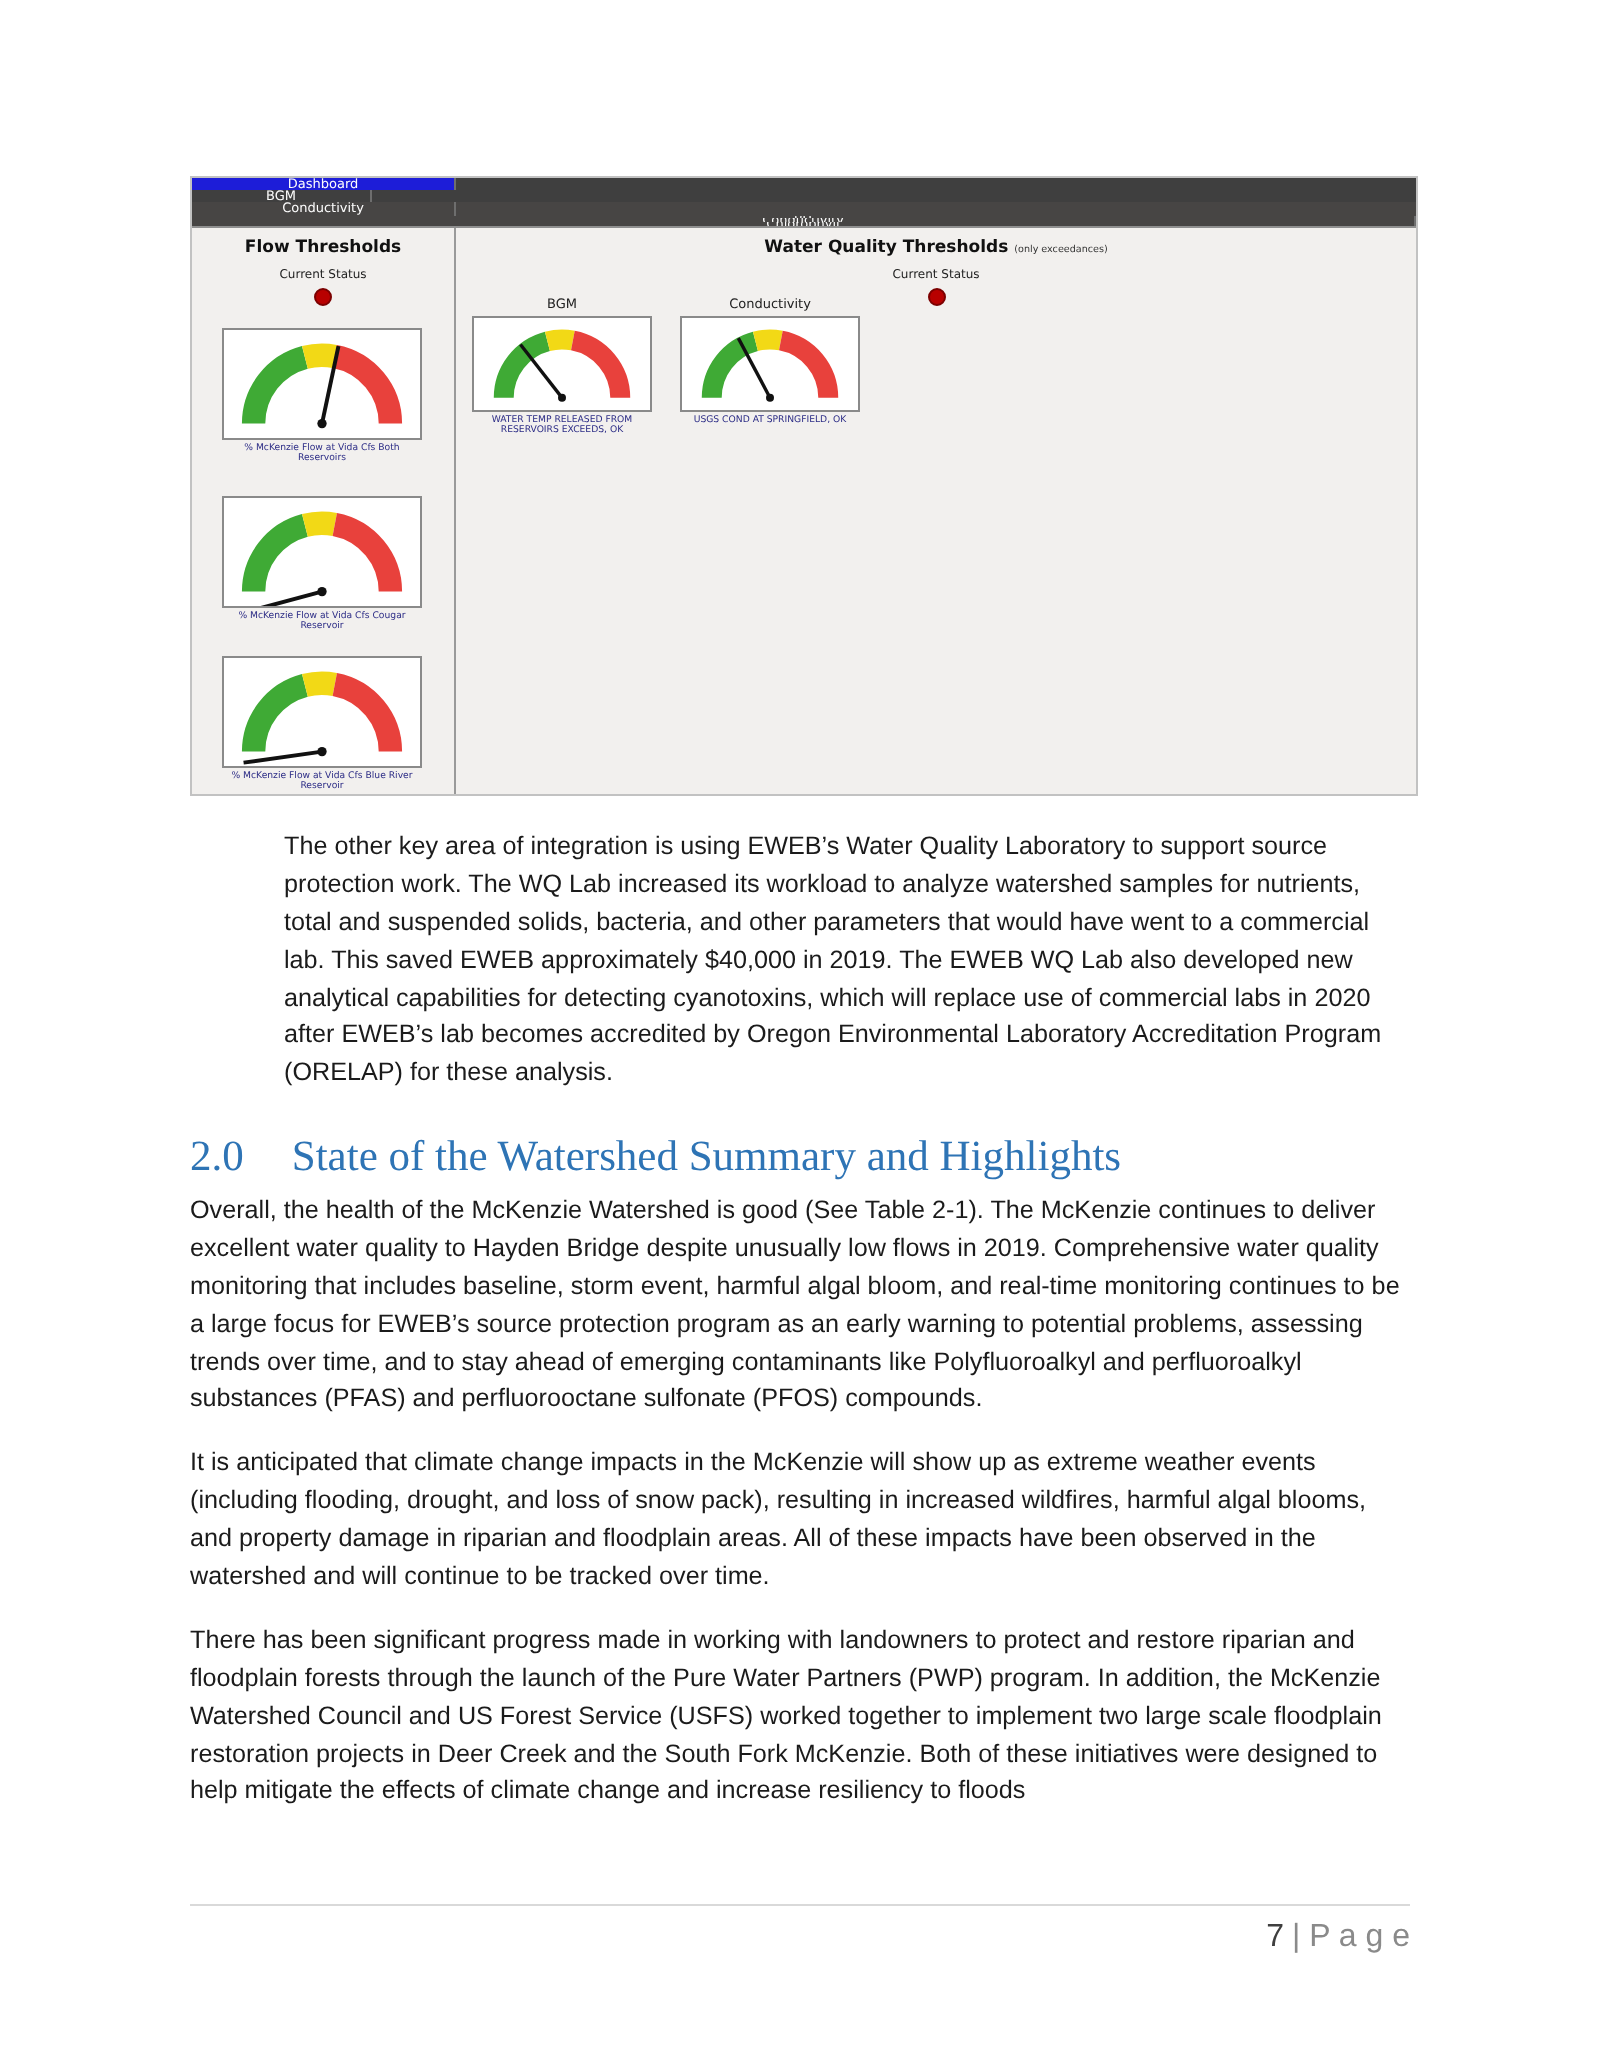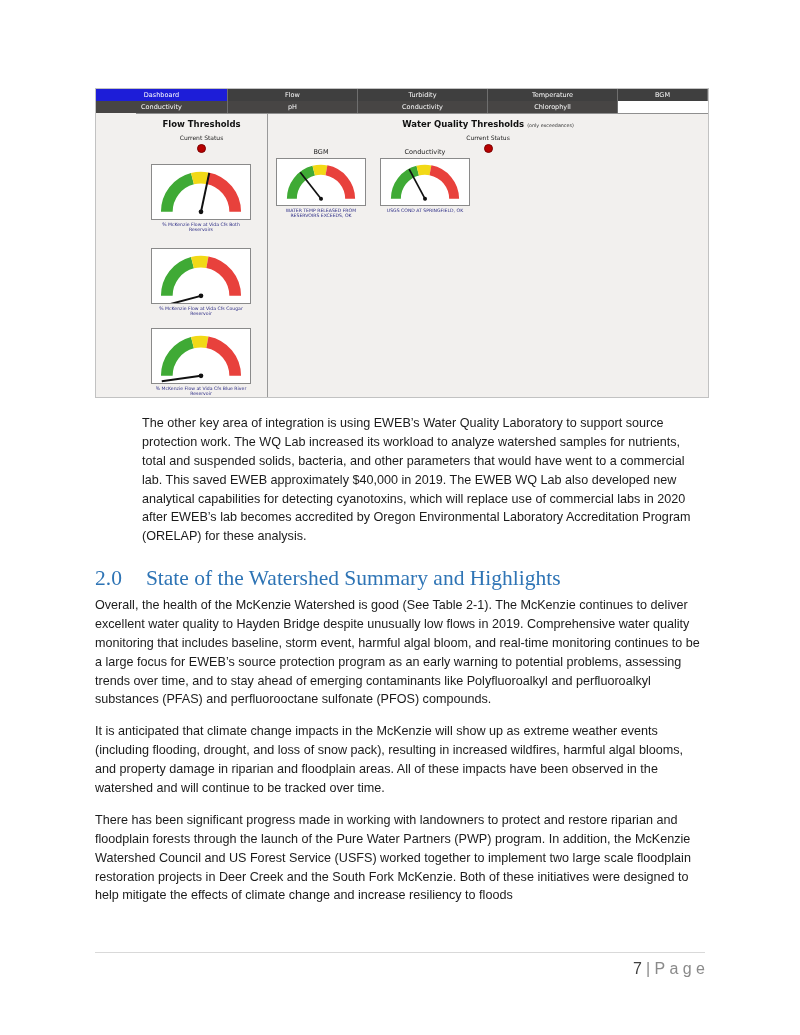--- a/index.html
+++ b/index.html
@@ -11,34 +11,34 @@
   .page { position:absolute; inset:0; padding:88px 95px 0 95px; box-sizing:border-box; }
 
   
   .figure-caption {
     font-family:"Liberation Serif", serif; font-weight:bold; font-size:13.5px;
     margin:0 0 7px 0; color:#000;
   }
 
   
   .dashboard { width:612px; border:1px solid #c2c2c2; background:#f2f0ee; font-family:"DejaVu Sans", sans-serif; }
-  .tabs-row { display:flex; height:12px; }
+  .tabs-row { display:flex; height:12px;flex-direction:column; }
   .tabs-row1 { background:#3f3f3f; }
   .tabs-row2 { background:#474544; }
   .tab {
     color:#fdfdfd; font-size:6.5px; line-height:1; display:flex; align-items:center; justify-content:center;
     border-right:1px solid #6e6e6e; box-sizing:border-box; overflow:hidden; white-space:nowrap; cursor:default;
   }
   .tab.w-first { width:132px; }
   .tab.flex1 { flex:1; }
   .tab.w-last { width:90px; }
   .tab.active { background:#1d1dd8; }
   .tab.empty { background:#ffffff; border-right:none; }
 
-  .panels { display:flex; height:283px; border-top:1px solid #8f8f8f;margin-left:40px; }
+  .panels { display:flex; height:283px; border-top:1px solid #8f8f8f; }
   .left-panel { width:132px; border-right:1px solid #9a9a9a; position:relative; box-sizing:border-box; }
   .right-panel { flex:1; position:relative; }
 
   .panel-title { font-size:8.5px; font-weight:bold; text-align:center; padding-top:5px; color:#111; }
   .panel-title .suffix { font-size:4.8px; font-weight:normal; color:#333; }
   .status-label { font-size:6px; text-align:center; margin-top:5px; color:#222; }
   .status-dot {
     width:7px; height:7px; border-radius:50%; background:#b80000; border:1px solid #7c0000;
     margin:3px auto 0 auto;
   }

